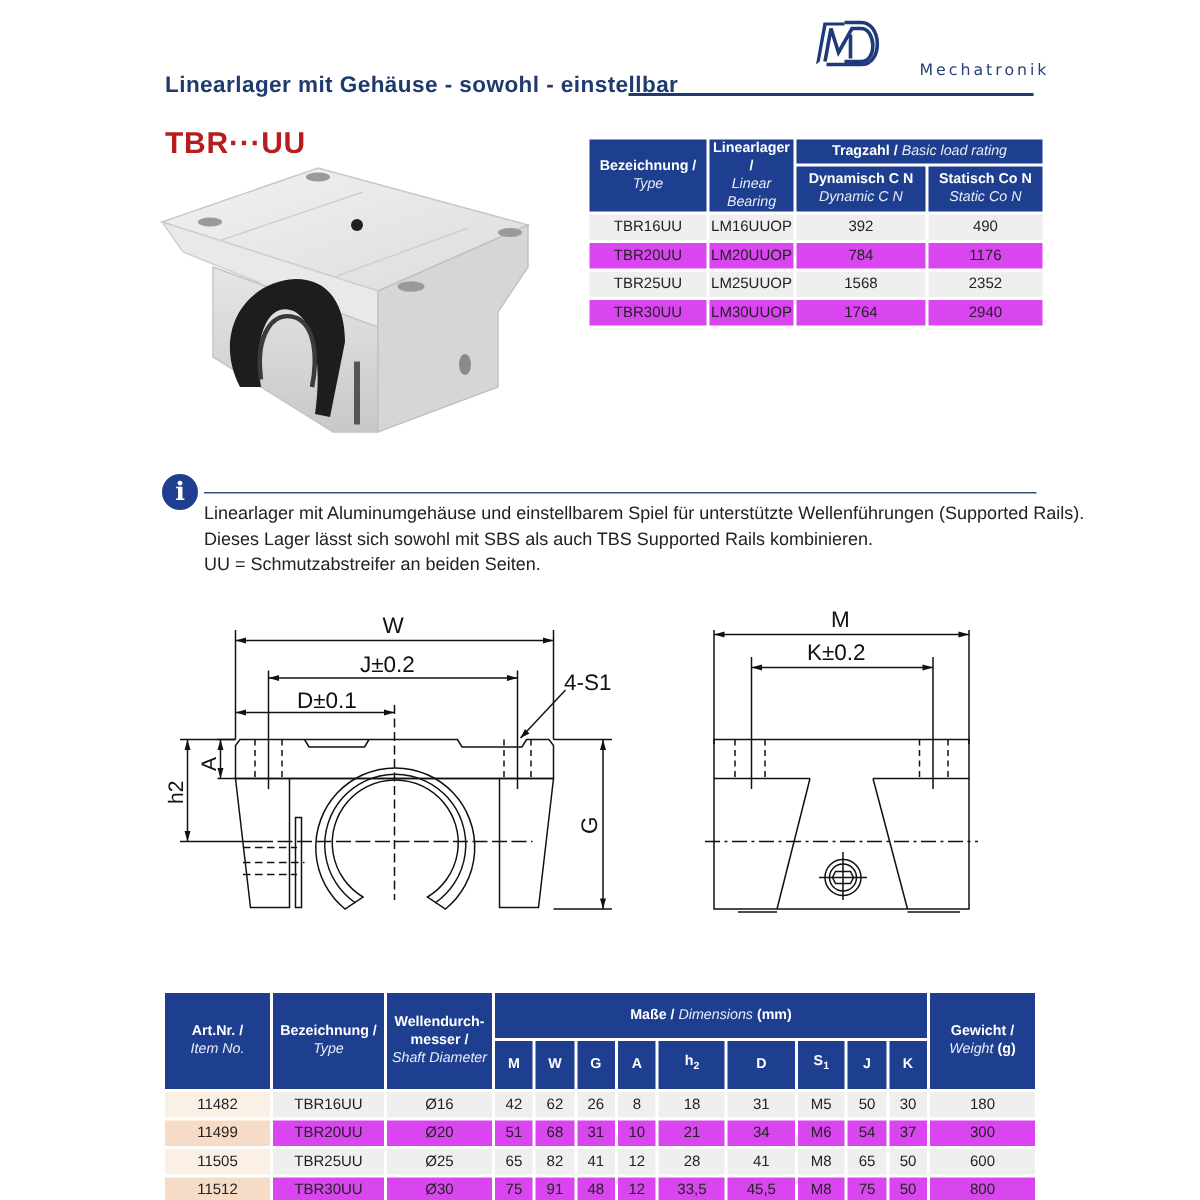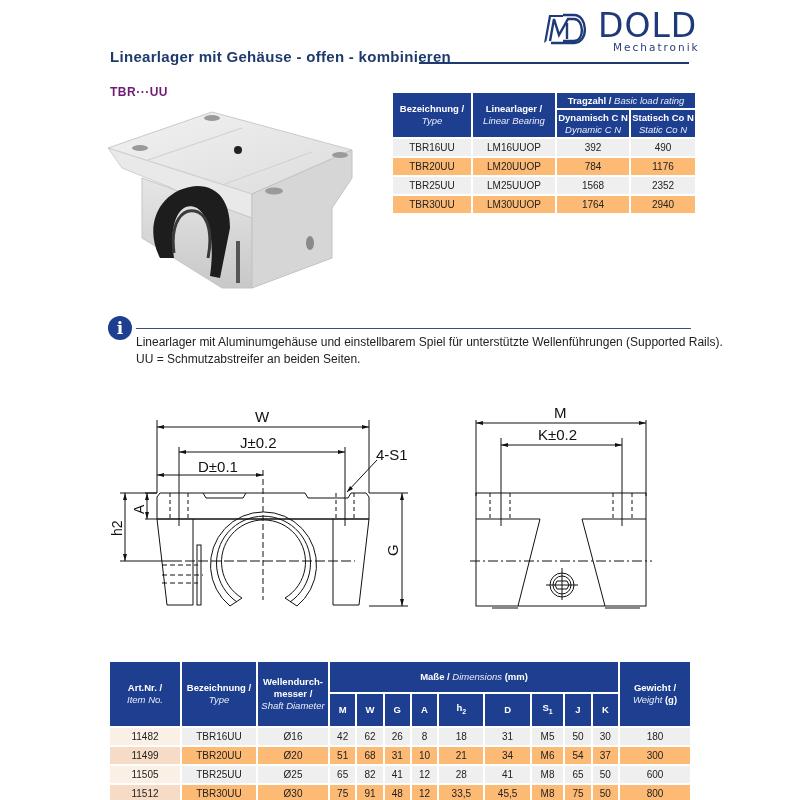--- a/index.html
+++ b/index.html
@@ -8,32 +8,32 @@
 
   
   .logo { position: absolute; left: 541px; top: 9px; width: 160px; height: 40px; }
   .logo-mark { position: absolute; left: 0; top: 4px; width: 48px; height: 32px; }
   .logo-text { position: absolute; left: 57px; top: 0px; font-size: 33px; letter-spacing: 1px; color: #1e3a78; font-family: "DejaVu Sans", sans-serif; line-height: 34px; }
   .logo-sub { position: absolute; left: 72px; top: 32px; font-size: 10.5px; letter-spacing: 2px; color: #2a3f7a; font-family: "DejaVu Sans", sans-serif; }
 
   
   .page-title { position: absolute; left: 110px; top: 48px; font-size: 15px; font-weight: bold; color: #1e3a6e; letter-spacing: 0.3px; }
   .title-rule { position: absolute; left: 419px; top: 62px; width: 270px; height: 2px; background: #1e3a6e; }
-  .series { position: absolute; left: 110px; top: 85px; font-size: 12px; font-weight: bold; color: #701a75; letter-spacing: 0.5px; }
+  .series { position: absolute; left: 110px; top: 85px; font-size: 20px; font-weight: bold; color: #b91c1c; letter-spacing: 0.5px; }
 
   
   .photo { position: absolute; left: 102px; top: 108px; width: 258px; height: 185px; }
 
   
   table { border-collapse: separate; border-spacing: 2px 2px; font-size: 10px; }
   th { background: #1e3f8f; color: #ffffff; font-weight: bold; text-align: center; vertical-align: middle; line-height: 12px; }
   th .en { font-style: italic; font-weight: normal; color: #e8ecf7; }
   td { text-align: center; vertical-align: middle; color: #222; }
   tr.odd td { background: #efefef; }
-  tr.even td { background: #fdba74; }
+  tr.even td { background: #d946ef; }
 
   
   .load-table { position: absolute; left: 391px; top: 91px; width: 306px; }
   .load-table th { font-size: 9.5px; }
   .load-table td { height: 17px; font-size: 10px; }
 
   
   .info-icon { position: absolute; left: 108px; top: 316px; width: 24px; height: 24px; border-radius: 50%; background: #1e3f8f; color: #fff; font-family: "DejaVu Serif", serif; font-weight: bold; font-size: 17px; line-height: 24px; text-align: center; }
   .info-rule { position: absolute; left: 136px; top: 328px; width: 555px; height: 1px; background: #3a4f80; }
   .info-text { position: absolute; left: 136px; top: 334px; font-size: 12px; line-height: 17px; color: #222; }
@@ -53,25 +53,24 @@
 </head>
 <body>
 
 <div class="logo">
   <svg class="logo-mark" viewBox="0 0 48 32">
     <path d="M3 30 L8 2 L22 2 L22 4 L10 4 L5.5 28 Z" fill="#1e3a78"></path>
     <path d="M9 28 L13 6 L18 22 L27 6 L33 6 C43 6 44 28 33 28 L22 28" fill="none" stroke="#1e3a78" stroke-width="2.4"></path>
     <path d="M22 2 L33 2 C47 2 48 30 33 30 L10 30" fill="none" stroke="#1e3a78" stroke-width="2.4"></path>
     <path d="M26 10 L26 26" stroke="#1e3a78" stroke-width="2.4"></path>
   </svg>
-  <div class="logo-text">DOLD</div>
   <div class="logo-sub">Mechatronik</div>
 </div>
 
-<div class="page-title">Linearlager mit Gehäuse - offen - kombinieren</div>
+<div class="page-title">Linearlager mit Gehäuse - sowohl - einstellbar</div>
 <div class="title-rule"></div>
 <div class="series">TBR···UU</div>
 
 <svg class="photo" viewBox="0 0 258 185">
   <defs>
     <linearGradient id="topG" x1="0" y1="0" x2="1" y2="1">
       <stop offset="0" stop-color="#f2f2f2"></stop>
         <stop offset="1" stop-color="#dcdcdc"></stop>
     </linearGradient>
     <linearGradient id="sideG" x1="0" y1="0" x2="0" y2="1">
@@ -104,21 +103,21 @@
   <ellipse cx="208" cy="135" rx="4" ry="7" fill="#8a8a8a"></ellipse>
 </svg>
 
 <table class="load-table">
   <thead>
     <tr>
       <th rowspan="2" style="width:78px;height:44px;">
         <span>Bezeichnung /</span><br>
         <span class="en">Type</span>
       </th>
-      <th rowspan="2" style="width:82px;">
+      <th rowspan="2" style="width:56px;">
         <span>Linearlager /</span><br>
         <span class="en">Linear Bearing</span>
       </th>
       <th colspan="2" style="height:15px;">
         <span>Tragzahl /</span>
         <span class="en">Basic load rating</span>
       </th>
     </tr>
     <tr>
       <th style="height:27px;margin-left:29px;">
@@ -156,20 +155,21 @@
       <td>1764</td>
       <td>2940</td>
     </tr>
   </tbody>
 </table>
 
 <div class="info-icon">i</div>
 <div class="info-rule"></div>
 <div class="info-text">
   <div>Linearlager mit Aluminumgehäuse und einstellbarem Spiel für unterstützte Wellenführungen (Supported Rails).</div>
+  <div>Dieses Lager lässt sich sowohl mit SBS als auch TBS Supported Rails kombinieren.</div>
   <div>UU = Schmutzabstreifer an beiden Seiten.</div>
 </div>
 
 <svg class="drawing" viewBox="0 0 600 230">
   <g stroke="#111" stroke-width="1" fill="none">
 
     <line x1="57" y1="20" x2="57" y2="93"></line>
     <line x1="269" y1="20" x2="269" y2="93"></line>
     <line x1="79" y1="47" x2="79" y2="126"></line>
     <line x1="245" y1="47" x2="245" y2="126"></line>

